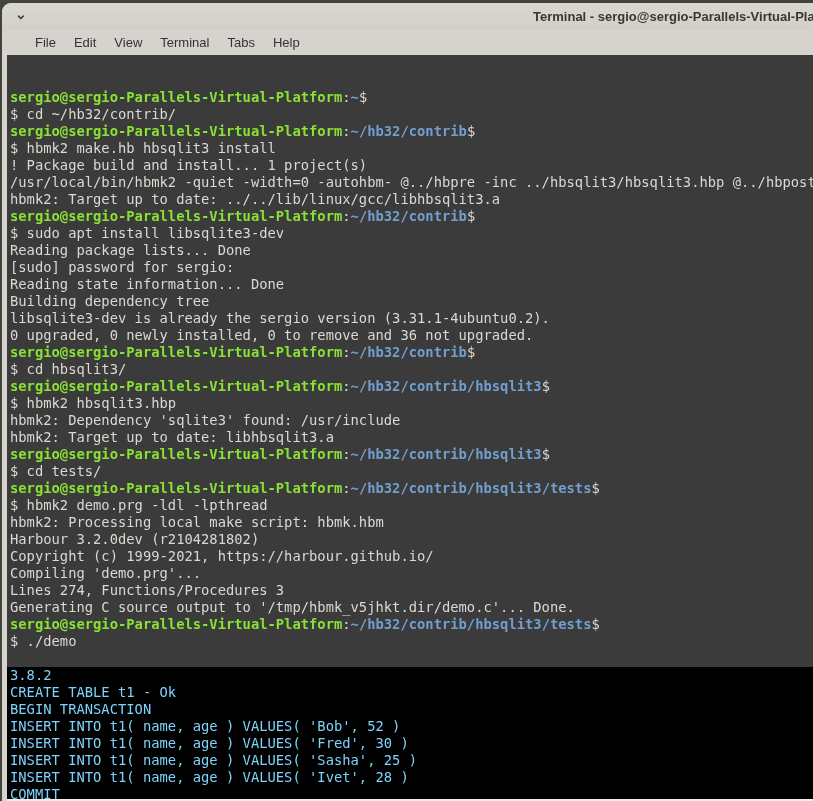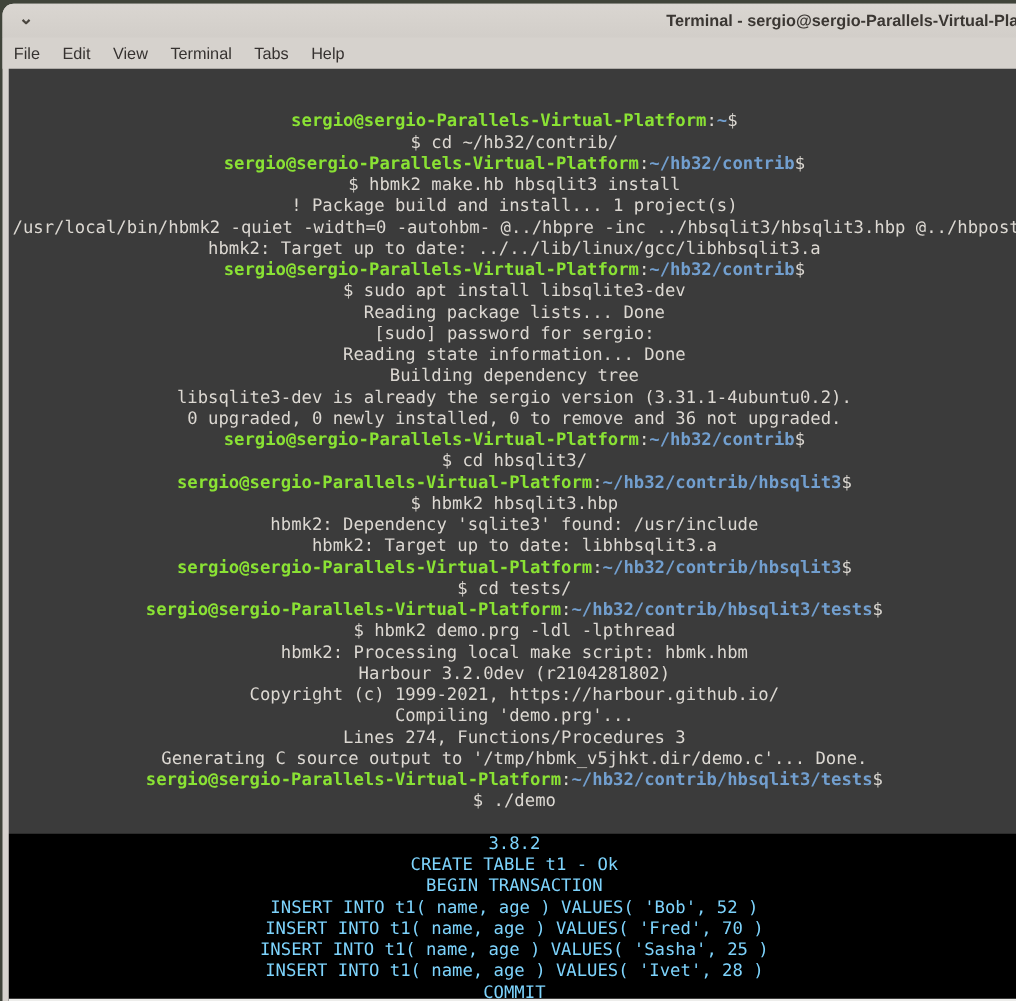--- a/index.html
+++ b/index.html
@@ -20,33 +20,32 @@
   }
   .chevron{
     position:absolute;left:13px;top:4px;
     color:#4a463f;font-size:14px;font-weight:bold;line-height:14px;
   }
   .title{
     position:absolute;left:531px;top:6px;white-space:nowrap;
     font-size:13px;font-weight:bold;color:#3b3733;
   }
   .menubar{
-    height:25px;display:flex;align-items:center;padding-left:0;
+    height:25px;display:flex;align-items:center;padding-left:24px;
     background:#d6d2cd;
   }
   .menu-item{
     padding:3px 9px;font-size:13px;color:#363230;cursor:default;
   }
   .terminal{
     position:absolute;left:5px;right:0;top:52px;bottom:0;
     background:var(--term-bg,#3b3b3b);
     font-family:"DejaVu Sans Mono","Liberation Mono",monospace;
     font-size:13.8px;line-height:17px;
     overflow:hidden;
-    text-align:center;
   }
   .shell{padding:34px 0 0 3px;}
   .tline{height:17px;white-space:pre;}
   .d{color:#dcd8d2;}
   .g{color:var(--green,#8ae234);font-weight:bold;}
   .b{color:var(--blue,#729fcf);font-weight:bold;}
   .demo{
     margin-top:17px;background:var(--demo-bg,#000);
     padding-left:3px;min-height:140px;
   }
@@ -105,20 +104,20 @@
         <div class="tline"><span class="d">Lines 274, Functions/Procedures 3</span></div>
         <div class="tline"><span class="d">Generating C source output to '/tmp/hbmk_v5jhkt.dir/demo.c'... Done.</span></div>
         <div class="tline"><span class="g">sergio@sergio-Parallels-Virtual-Platform</span><span class="d">:</span><span class="b">~/hb32/contrib/hbsqlit3/tests</span><span class="d">$</span></div>
         <div class="tline"><span class="d">$ ./demo</span></div>
       </div>
     <div class="demo">
         <div class="tline"><span class="d">3.8.2</span></div>
         <div class="tline"><span class="d">CREATE TABLE t1 - Ok</span></div>
         <div class="tline"><span class="d">BEGIN TRANSACTION</span></div>
         <div class="tline"><span class="d">INSERT INTO t1( name, age ) VALUES( 'Bob', 52 )</span></div>
-        <div class="tline"><span class="d">INSERT INTO t1( name, age ) VALUES( 'Fred', 70 )</span></div>
+        <div class="tline"><span class="d">INSERT INTO t1( name, age ) VALUES( 'Fred', 30 )</span></div>
         <div class="tline"><span class="d">INSERT INTO t1( name, age ) VALUES( 'Sasha', 25 )</span></div>
         <div class="tline"><span class="d">INSERT INTO t1( name, age ) VALUES( 'Ivet', 28 )</span></div>
         <div class="tline"><span class="d">COMMIT</span></div>
       </div>
     <div class="inverse-strip"></div>
   </div>
 </div>
 
 </body></html>

